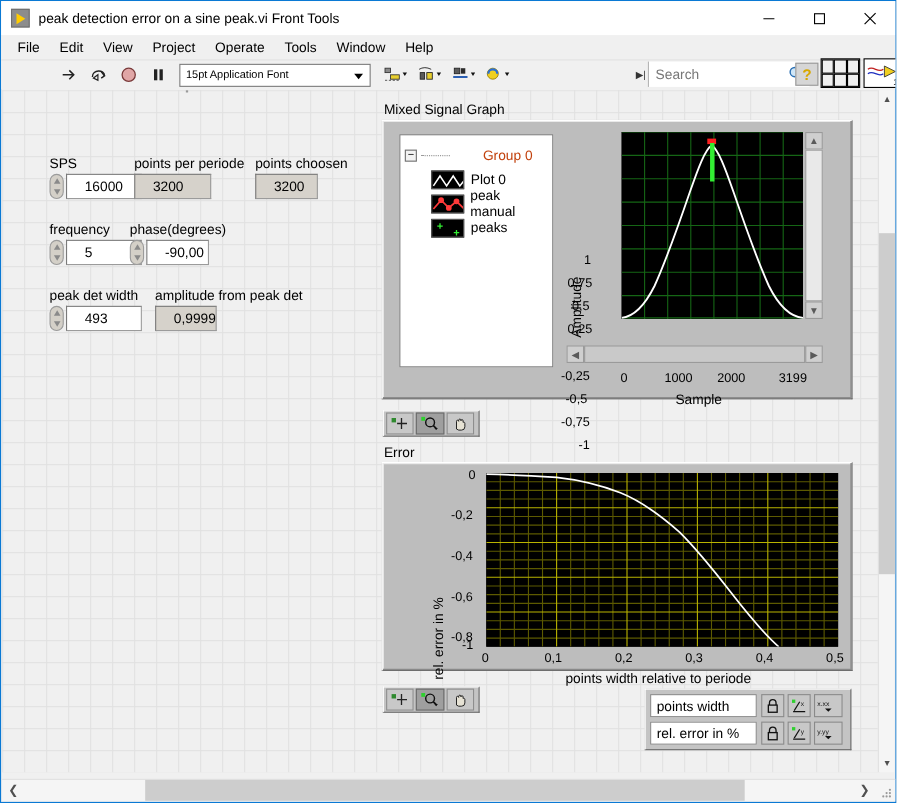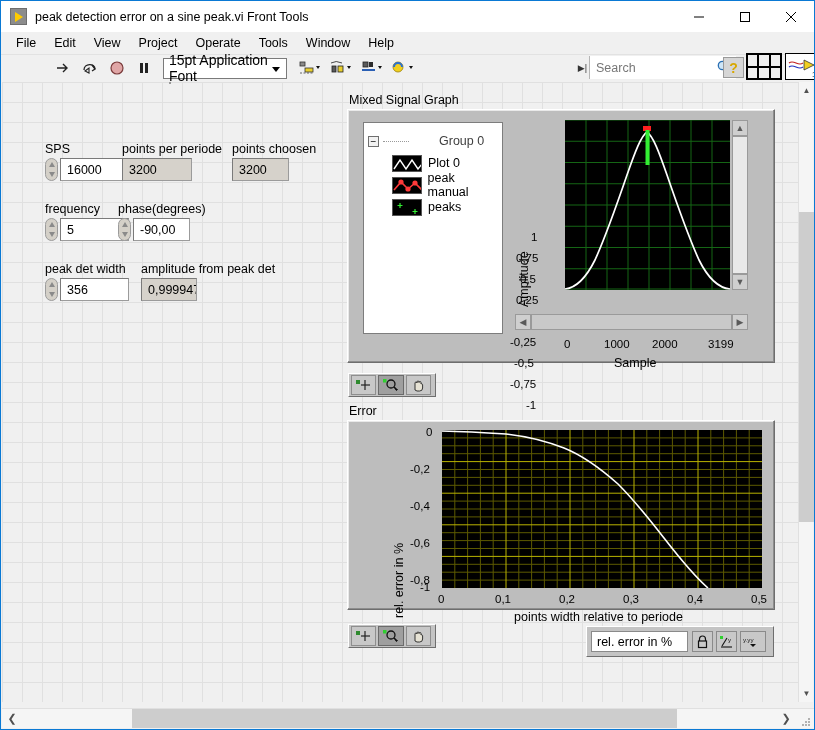--- a/index.html
+++ b/index.html
@@ -70,25 +70,25 @@
     border-top: 1px solid #e2e2e2;
     display: flex; align-items: center;
   }
   .tb-gap { width: 48px; }
   .tb-btn {
     width: 25px; height: 23px;
     display: flex; align-items: center; justify-content: center;
     margin: 0 1px;
   }
   .font-combo {
-    height: 21px; width: 124px;
+    height: 21px; width: 174px;
     border: 1px solid #7a7a7a;
     background: #ffffff;
     display: flex; align-items: center;
-    font-size: 14px; color: #000;
+    font-size: 10px; color: #000;
     padding-left: 5px;
     margin-left: 6px; margin-right: 6px;
     position: relative;
   }
   .font-combo .caret {
     position: absolute; right: 6px; top: 8px;
     width: 0; height: 0;
     border-left: 4px solid transparent;
     border-right: 4px solid transparent;
     border-top: 5px solid #000;
@@ -174,21 +174,21 @@
     border-right: 3.5px solid transparent;
   }
   .spinner .up { border-bottom: 5px solid #8a8a8a; }
   .spinner .dn { border-top: 5px solid #8a8a8a; }
   .numbox {
     height: 23px;
     background: #ffffff;
     border: 1px solid #9b9b9b;
     border-top-color: #7a7a7a; border-left-color: #7a7a7a;
     display: flex; align-items: center;
-    padding-left: 6px;
+    padding-left: 16px;
     font-size: 12.5px; color: #000;
     overflow: hidden; white-space: nowrap;
   }
   .numbox.ind {
     background: #d6d2cb;
   }
 
   
   .graph-label {
     position: absolute; font-size: 12.5px; color: #000;
@@ -210,21 +210,21 @@
     position: relative; padding: 8px 4px 4px 4px;
     font-size: 12.5px;
   }
   .lg-row { display: flex; align-items: center; height: 20px; margin-bottom: 2px; }
   .lg-expander {
     width: 11px; height: 11px; border: 1px solid #6f6f6f; background: #f2f2f2;
     display: flex; align-items: center; justify-content: center;
     font-size: 10px; line-height: 9px; color: #000; margin-right: 4px;
   }
   .lg-dots { flex: 0 0 auto; width: 26px; height: 1px; border-top: 1px dotted #9a9a9a; }
-  .lg-title { font-size: 12.5px; color: #404040; margin-left: 30px; }
+  .lg-title { font-size: 12.5px; color: #c2410c; margin-left: 30px; }
   .lg-swatch {
     width: 30px; height: 17px; background: #000; border: 1px solid #555;
     margin-right: 6px; position: relative; overflow: hidden;
   }
   .lg-name { font-size: 12.5px; color: #000; }
 
   .plot-area {
     position: absolute;
     background: #000000;
     overflow: hidden;
@@ -521,21 +521,21 @@
       </div>
     </div>
 
     <div class="ctrl" style="left:43px; top:180px;">
       <div class="ctrl-label">peak det width</div>
       <div class="ctrl-row">
         <div class="spinner">
             <div class="up"></div>
             <div class="dn"></div>
           </div>
-        <div class="numbox" style="width:69px;">356</div>
+        <div class="numbox" style="width:69px;">493</div>
       </div>
     </div>
 
     <div class="ctrl" style="left:139px; top:180px;">
       <div class="ctrl-label">amplitude from peak det</div>
       <div class="ctrl-row">
         <div class="numbox ind" style="width:56px;">0,999947</div>
       </div>
     </div>
 
@@ -772,20 +772,43 @@
       </div>
       <div class="gp-btn">
         <svg width="18" height="14" viewBox="0 0 18 14">
           <path d="M6 12 V5 a1 1 0 0 1 2 0 V4 a1 1 0 0 1 2 0 V4.5 a1 1 0 0 1 2 0 V6 a1 1 0 0 1 1.6 0.8 V10 a3 3 0 0 1-3 3 H8 z" fill="#e6e2d4" stroke="#222" stroke-width="0.9"></path>
         </svg>
       </div>
     </div>
 
     <div class="cursor-legend" style="left:584px; top:544px; width:188px;">
       <div class="cl-row">
+        <div class="cl-name">points width</div>
+        <div class="cl-btn">
+          <svg width="13" height="14" viewBox="0 0 13 14">
+            <path d="M3.5 6 V4 a3 3 0 0 1 6 0 V6" fill="none" stroke="#111" stroke-width="1.2"></path>
+            <rect x="2.5" y="6" width="8" height="6.5" fill="none" stroke="#111" stroke-width="1.2"></rect>
+          </svg>
+        </div>
+        <div class="cl-btn">
+          <svg width="16" height="14" viewBox="0 0 16 14">
+            <rect x="1" y="1" width="3" height="3" fill="#2fd02f"></rect>
+            <path d="M3 11 L8 3" stroke="#111" stroke-width="1.1" fill="none"></path>
+            <path d="M2 12 H13" stroke="#111" stroke-width="1.1"></path>
+            <text x="9" y="7" font-size="6" fill="#111" font-family="Liberation Sans">x</text>
+          </svg>
+        </div>
+        <div class="cl-btn wide">
+          <svg width="22" height="14" viewBox="0 0 22 14">
+            <text x="1" y="7" font-size="6.2" fill="#111" font-family="Liberation Sans">x.xx</text>
+            <path d="M8 9 L14 9 L11 12 Z" fill="#111"></path>
+          </svg>
+        </div>
+      </div>
+      <div class="cl-row">
         <div class="cl-name">rel. error  in %</div>
         <div class="cl-btn">
           <svg width="13" height="14" viewBox="0 0 13 14">
             <path d="M3.5 6 V4 a3 3 0 0 1 6 0 V6" fill="none" stroke="#111" stroke-width="1.2"></path>
             <rect x="2.5" y="6" width="8" height="6.5" fill="none" stroke="#111" stroke-width="1.2"></rect>
           </svg>
         </div>
         <div class="cl-btn">
           <svg width="16" height="14" viewBox="0 0 16 14">
             <rect x="1" y="1" width="3" height="3" fill="#2fd02f"></rect>

